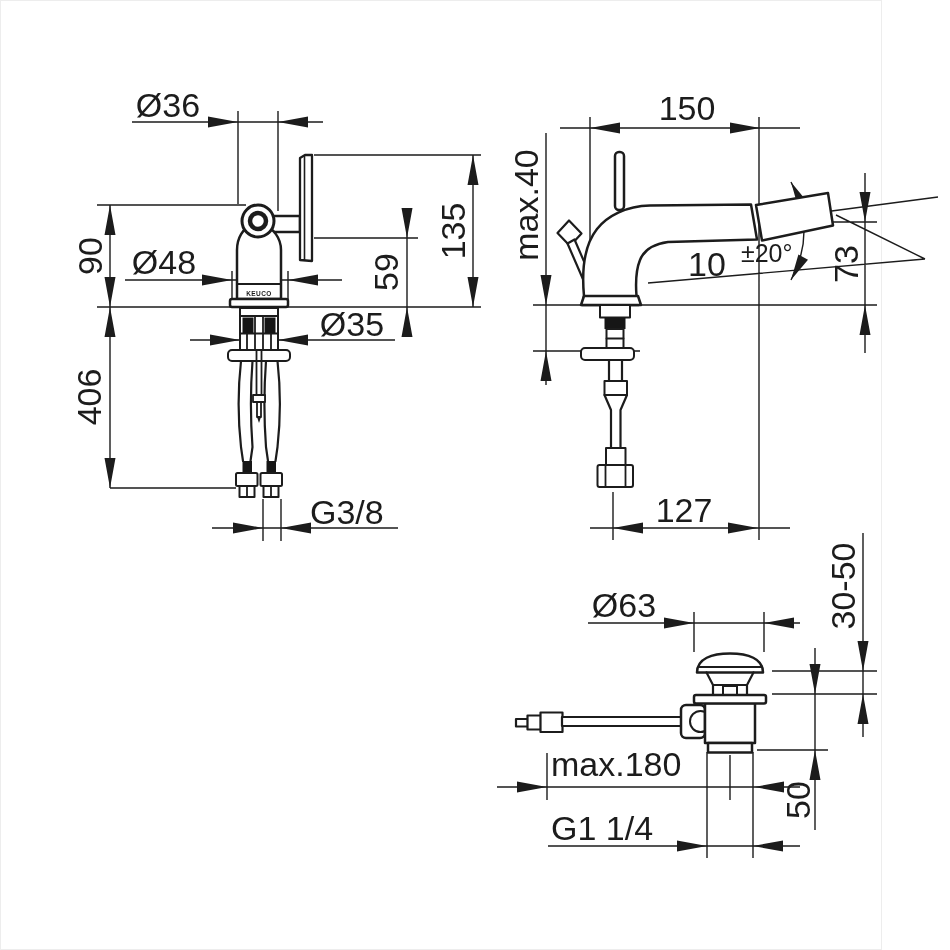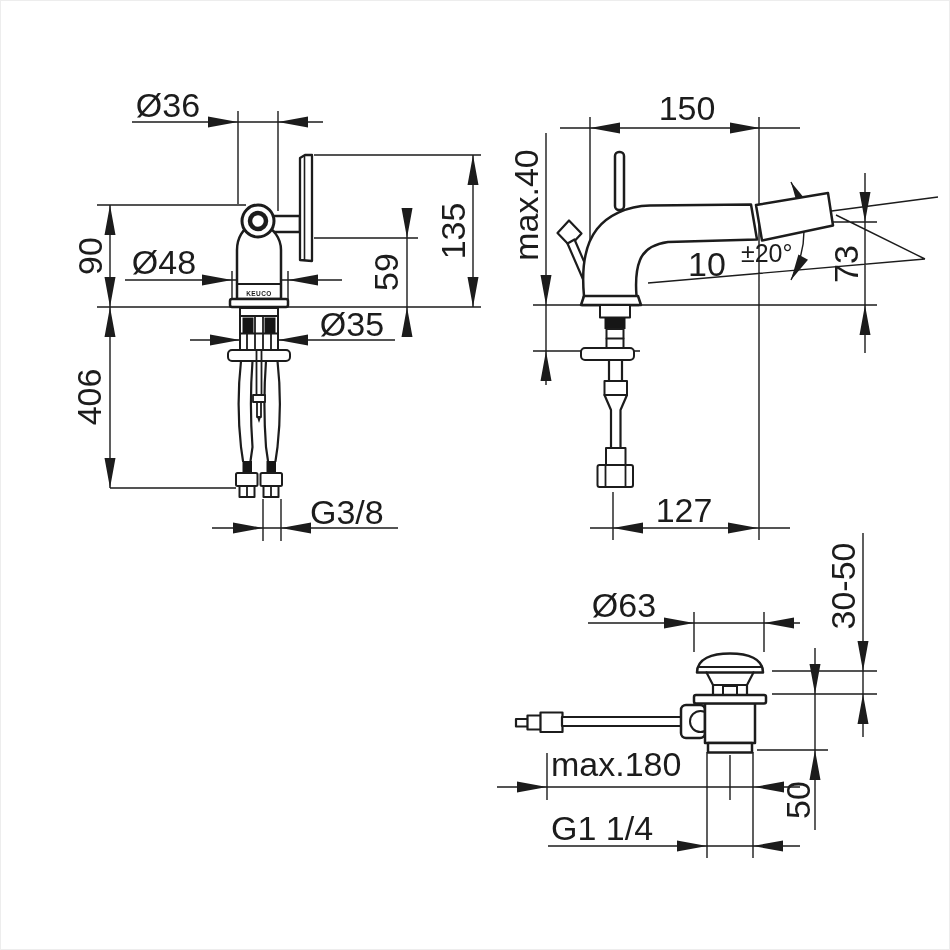--- a/index.html
+++ b/index.html
@@ -1,16 +1,16 @@
 <!DOCTYPE html>
 <html><head>
 <meta charset="utf-8">
 <style>
   html,body{margin:0;padding:0;background:#ffffff;}
-  .sheet{width:950px;height:950px;position:relative;background:#fff;box-shadow:inset 0 0 0 1px #ededed;}
+  .sheet{width:882px;height:950px;position:relative;background:#fff;box-shadow:inset 0 0 0 1px #ededed;}
   svg{display:block;}
   .part{fill:#ffffff;stroke:#1c1c1c;stroke-width:2.5;stroke-linejoin:round;stroke-linecap:round;}
   .pthin{fill:none;stroke:#1c1c1c;stroke-width:1.8;stroke-linecap:round;}
   .dark{fill:#161616;stroke:none;}
   .dim{fill:none;stroke:#1c1c1c;stroke-width:1.4;stroke-linecap:butt;}
   .arr{fill:#1c1c1c;stroke:none;}
   text{fill:#1c1c1c;font-family:"Liberation Sans","DejaVu Sans",sans-serif;font-size:34px;}
   .small{font-size:25px;}
   .logo{font-size:6.5px;font-weight:bold;letter-spacing:.4px;}
 </style>

